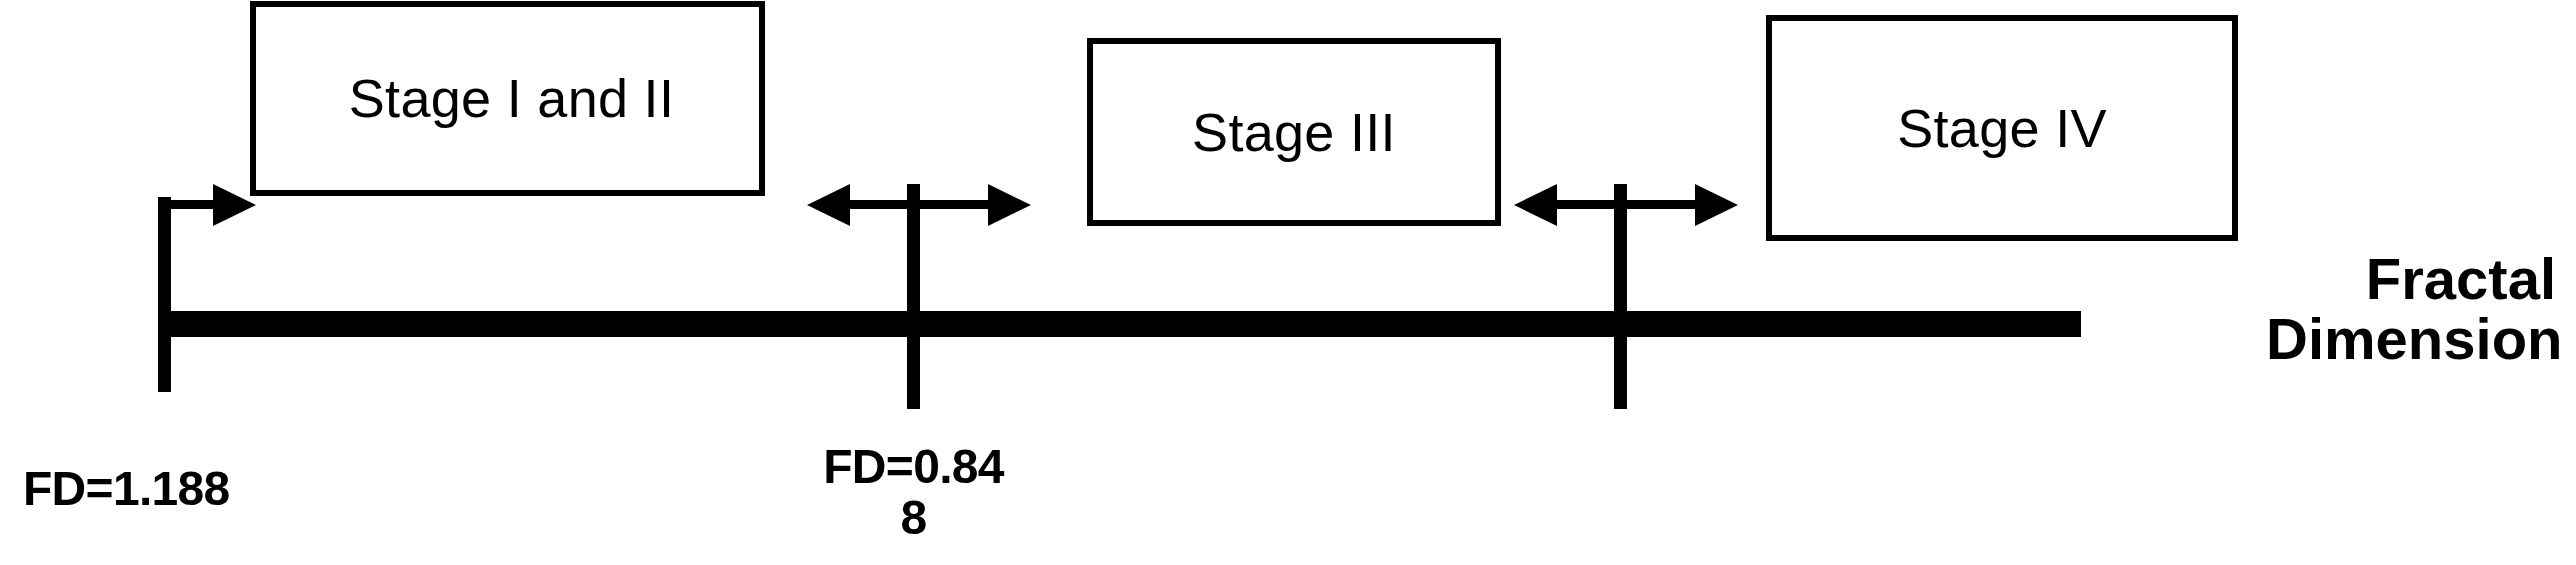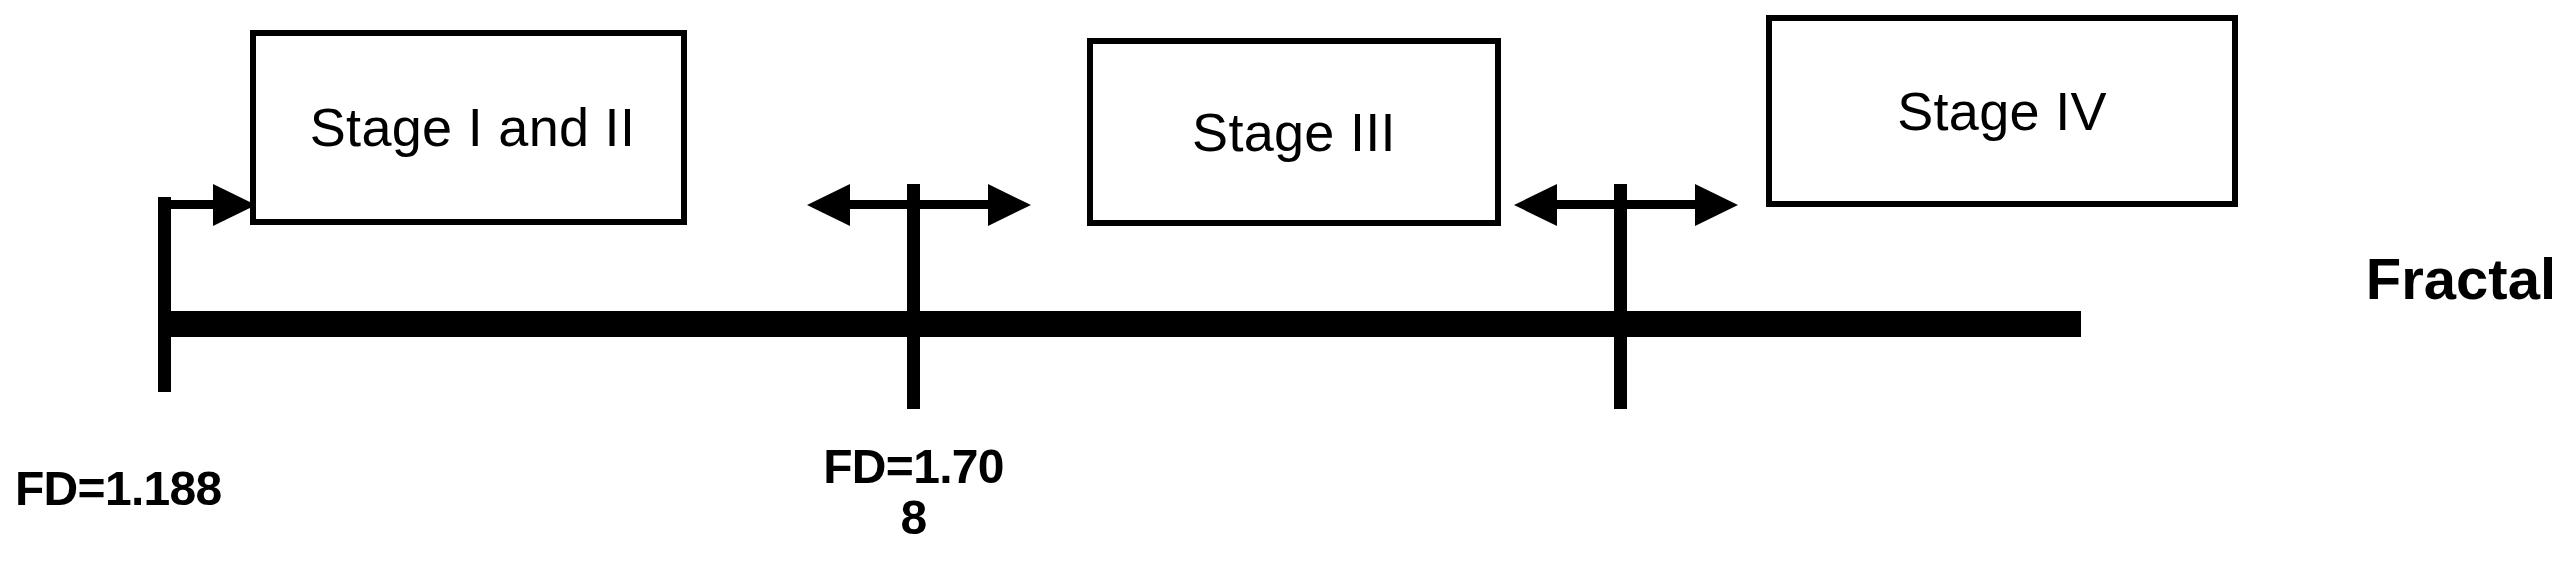--- a/index.html
+++ b/index.html
@@ -33,23 +33,23 @@
   .stage-box .stage-label {
     font-family: "Liberation Sans", sans-serif;
     font-weight: 400;
     font-size: 54px;
     line-height: 1.05;
     letter-spacing: 0.3px;
     color: #000000;
     white-space: nowrap;
   }
 
-  #box-stage-1-2 { left: 250px;  top: 30px;  width: 437px; height: 195px; padding-left: 8px; }
+  #box-stage-1-2 { left: 250px;  top: 1px;  width: 515px; height: 195px; padding-left: 8px; }
   #box-stage-3   { left: 1087px; top: 38px;  width: 414px; height: 188px; }
-  #box-stage-4   { left: 1766px; top: 15px;  width: 472px; height: 192px; }
+  #box-stage-4   { left: 1766px; top: 15px;  width: 472px; height: 226px; }
 
   
   #axis-line {
     position: absolute;
     left: 158px;
     top: 311px;
     width: 1923px;
     height: 26px;
     background: #000000;
   }
@@ -123,21 +123,21 @@
   .fd-label {
     position: absolute;
     font-family: "Liberation Sans", sans-serif;
     font-weight: 700;
     font-size: 48px;
     line-height: 1.06;
     letter-spacing: -0.7px;
     color: #000000;
     text-align: center;
   }
-  #fd-label-1 { left: 0px;    top: 464px; width: 297px; text-align: left; padding-left: 15px; box-sizing: border-box; }
+  #fd-label-1 { left: 0px;    top: 464px; width: 297px; text-align: left; padding-left: 23px; box-sizing: border-box; }
   #fd-label-2 { left: 765px; top: 442px; width: 297px; }
   #fd-label-3 { left: 1471px; top: 442px; width: 297px; }
   .fd-label .fd-line { display: block; }
 </style>
 </head>
 <body>
 
 <div id="canvas">
 
   <div class="stage-box" id="box-stage-1-2">
@@ -170,27 +170,28 @@
   </div>
 
   <div class="arrow-group" id="arrow-group-3">
     <div class="arrow-shaft"></div>
     <div class="arrow-head left head-left"></div>
     <div class="arrow-head right head-right"></div>
   </div>
 
   <div id="axis-title">
     <span class="title-line">Fractal</span>
+    <span class="title-line">Dimension</span>
   </div>
 
   <div class="fd-label" id="fd-label-1">
     <span class="fd-line">FD=1.188</span>
     <span class="fd-line"></span>
   </div>
 
   <div class="fd-label" id="fd-label-2">
-    <span class="fd-line">FD=1.70</span>
+    <span class="fd-line">FD=0.84</span>
     <span class="fd-line">8</span>
   </div>
 
 
 </div>
 
 
 </body></html>

